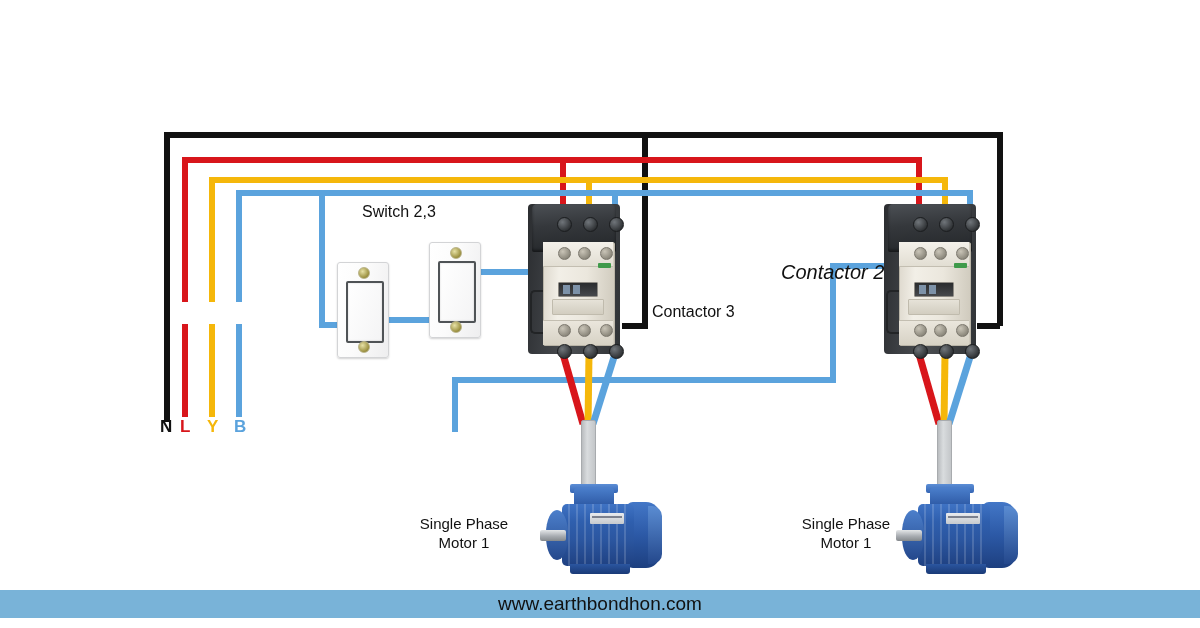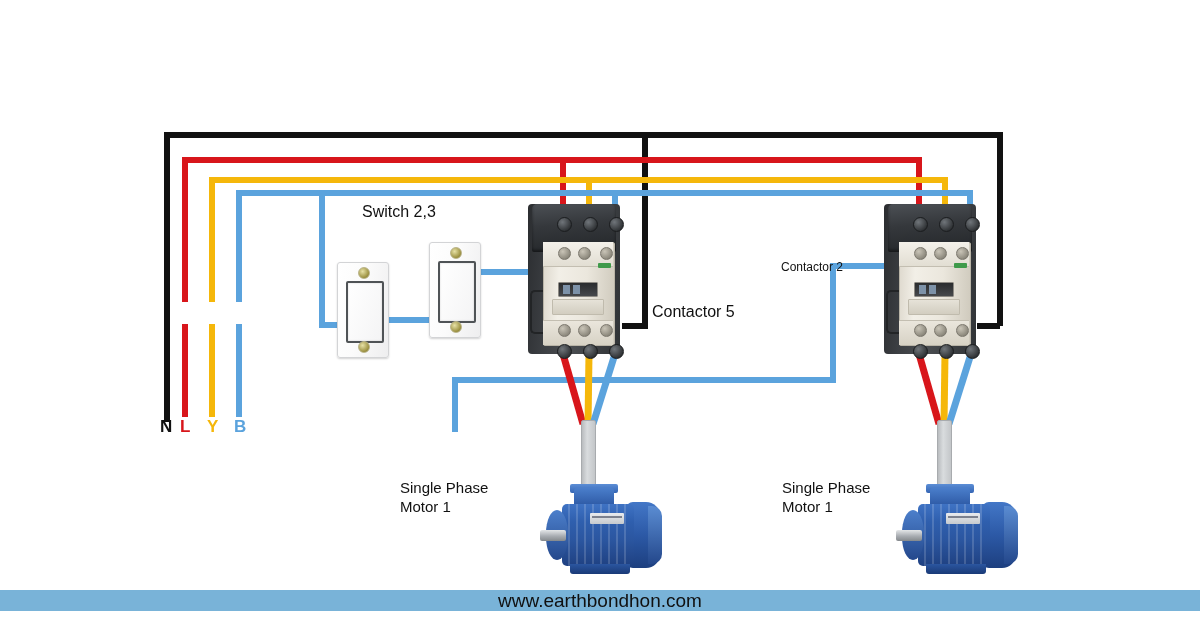--- a/index.html
+++ b/index.html
@@ -11,37 +11,37 @@
   }
   #page{position:relative;width:1200px;height:628px;background:#ffffff;}
 
   
   .banner{
     position:absolute;left:0;width:1200px;
     background:#79b3d8;
     display:flex;align-items:center;justify-content:center;
   }
   #header-banner{top:0;height:72px;}
-  #footer-banner{top:590px;height:21px;}
+  #footer-banner{top:590px;height:28px;}
   #page-title{
     font-size:27px;font-weight:bold;color:#111111;
     letter-spacing:.1px;white-space:nowrap;
   }
   #footer-url{font-size:19px;color:#111111;white-space:nowrap;}
 
   
   #canvas{position:absolute;left:0;top:72px;width:1200px;height:518px;background:#fff;}
   #svg-wires{position:absolute;left:0;top:0;width:1200px;height:518px;}
 
   
   .part{position:absolute;}
 
   
   .lbl{position:absolute;color:#111;font-size:15px;line-height:1.28;white-space:nowrap;}
-  .lbl.c{}
+  .lbl.c{text-align:center;margin-top:36px;}
   .term{position:absolute;font-size:17px;font-weight:bold;}
 
   
   .mcb{width:78px;height:108px;}
   .mcb-body{
     position:absolute;left:0;top:0;width:78px;height:108px;
     background:linear-gradient(90deg,#d9dadc 0%,#f3f4f5 16%,#fdfdfd 40%,#f2f3f4 74%,#cfd1d3 100%);
     border:1px solid #b7babd;border-radius:2px;
   }
   .mcb-shoulder{
@@ -281,21 +281,21 @@
         </div>
       <div class="ctr-slot"></div>
       <div class="ctr-bandbot"></div>
       <div class="ctr-coilterm" style="left:30px;top:120px;"></div>
       <div class="ctr-coilterm" style="left:50px;top:120px;"></div>
       <div class="ctr-coilterm" style="left:72px;top:120px;"></div>
       <div class="ctr-mainterm" style="left:29px;top:140px;"></div>
       <div class="ctr-mainterm" style="left:55px;top:140px;"></div>
       <div class="ctr-mainterm" style="left:81px;top:140px;"></div>
     </div>
-    <div class="lbl" style="left:652px;top:230px;font-size:16px;">Contactor 5</div>
+    <div class="lbl" style="left:652px;top:230px;font-size:16px;">Contactor 3</div>
 
     <div class="part ctr" style="left:884px;top:132px;">
       <div class="ctr-back"></div>
       <div class="ctr-tophood"></div>
       <div class="ctr-clip"></div>
       <div class="ctr-face"></div>
       <div class="ctr-bandtop"></div>
       <div class="ctr-mainterm" style="left:29px;top:13px;"></div>
       <div class="ctr-mainterm" style="left:55px;top:13px;"></div>
       <div class="ctr-mainterm" style="left:81px;top:13px;"></div>
@@ -309,21 +309,21 @@
         </div>
       <div class="ctr-slot"></div>
       <div class="ctr-bandbot"></div>
       <div class="ctr-coilterm" style="left:30px;top:120px;"></div>
       <div class="ctr-coilterm" style="left:50px;top:120px;"></div>
       <div class="ctr-coilterm" style="left:72px;top:120px;"></div>
       <div class="ctr-mainterm" style="left:29px;top:140px;"></div>
       <div class="ctr-mainterm" style="left:55px;top:140px;"></div>
       <div class="ctr-mainterm" style="left:81px;top:140px;"></div>
     </div>
-    <div class="lbl" style="left:781px;top:188px;font-size:12px;">Contactor 2</div>
+    <div class="lbl" style="left:781px;top:188px;font-size:20px;font-style:italic;">Contactor 2</div>
 
     <div class="conduit" style="left:581px;top:348px;height:66px;"></div>
     <div class="part motor" style="left:540px;top:408px;">
       <div class="m-rear"></div>
       <div class="m-rear-cap"></div>
       <div class="m-jbox-lid"></div>
       <div class="m-jbox"></div>
       <div class="m-body"></div>
       <div class="m-fins">
         <i style="left:6px;"></i>

